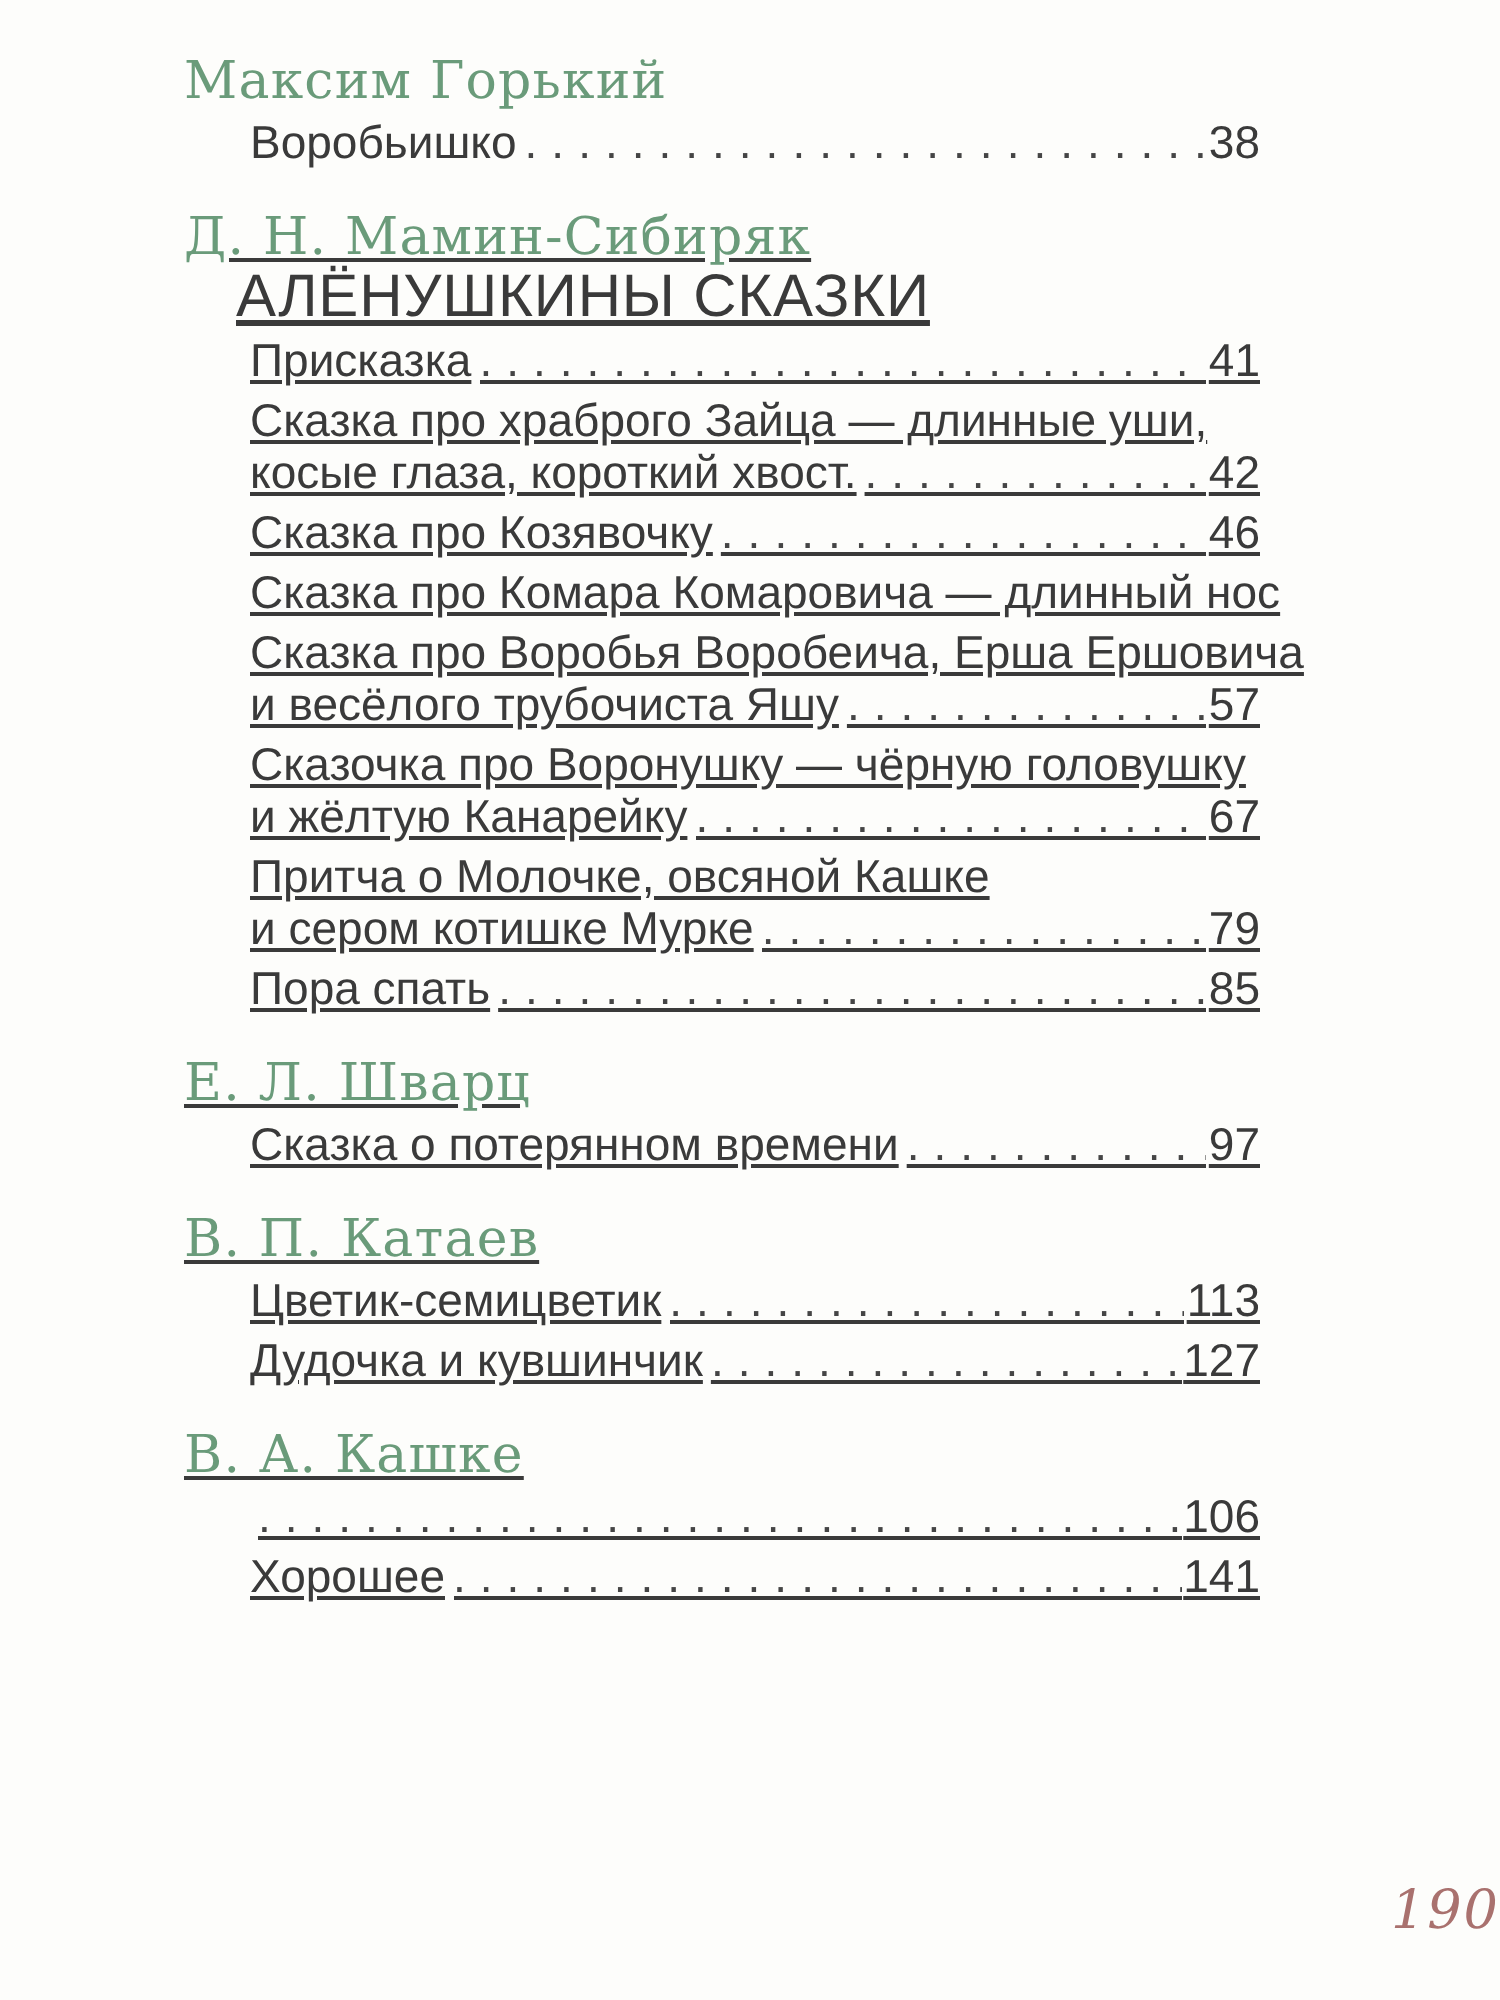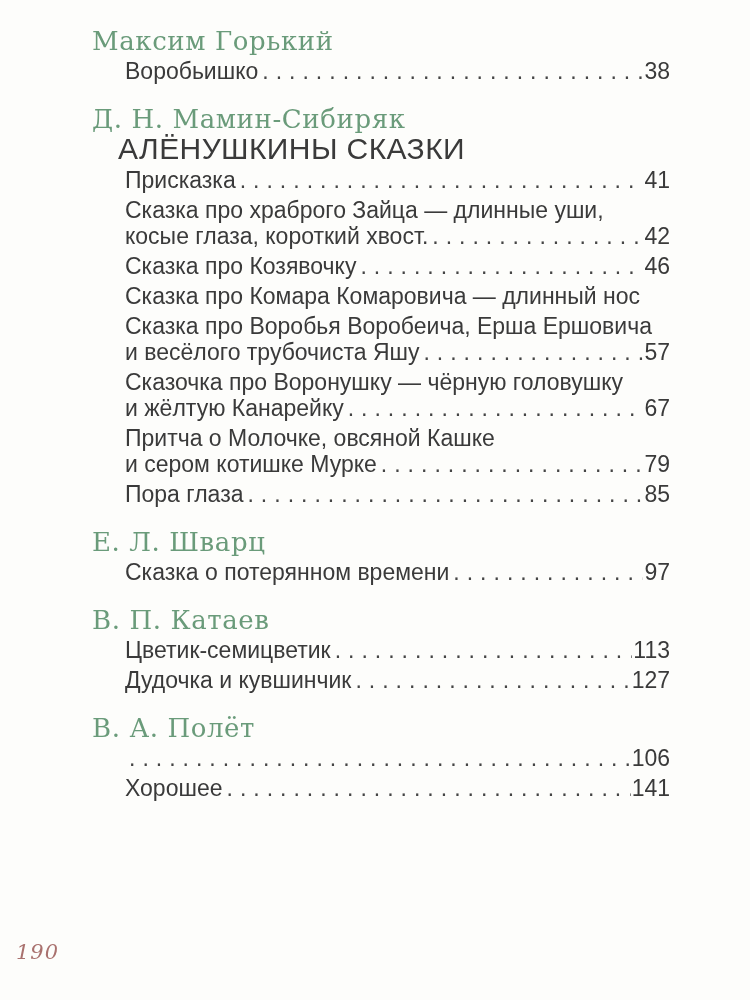--- a/index.html
+++ b/index.html
@@ -4,32 +4,32 @@
 <style>
   * { margin: 0; padding: 0; box-sizing: border-box; }
   html, body { width: 750px; height: 1000px; }
   body {
     background: #fdfdfb;
     font-family: "Liberation Sans", "DejaVu Sans", sans-serif;
     color: #3a3a3a;
     position: relative;
     overflow: hidden;
   }
-  .page { padding: 26px 80px 0 92px; }
+  .page { padding: 26px 120px 0 92px; }
 
   .author {
     font-family: "DejaVu Serif", "Liberation Serif", serif;
     font-weight: 400;
     color: #6a9b7a;
     font-size: 26px;
     line-height: 30px;
     letter-spacing: 0.6px;
     margin-bottom: 2px;
   }
-  .sec + .sec { margin-top: 20px; }
+  .sec + .sec { margin-top: 20px; text-decoration: underline; }
 
   .subtitle {
     font-size: 30px;
     line-height: 26px;
     letter-spacing: 0.4px;
     margin: 0 0 5px 26px;
     font-weight: 400;
   }
 
   .entry {
@@ -51,24 +51,24 @@
   .leader::after {
     content: "............................................................";
     letter-spacing: 7px;
   }
   .pg { white-space: nowrap; text-align: center; }
 
   .footer {
     position: absolute;
     left: 16px; right: 0;
     top: 940px;
-    text-align: left;
+    text-align: right;
     font-family: "DejaVu Serif", "Liberation Serif", serif;
     font-style: italic;
-    font-size: 21px;
+    font-size: 27px;
     color: #a9716e;
     letter-spacing: 1px;
   }
 </style>
 </head>
 <body>
 
 <div class="page">
 
   <section class="sec">
@@ -137,21 +137,21 @@
       <div class="cont">Притча о Молочке, овсяной Кашке</div>
       <div class="row">
         <span class="t">и сером котишке Мурке</span>
         <span class="leader"></span>
         <span class="pg">79</span>
       </div>
     </div>
 
     <div class="entry">
       <div class="row">
-        <span class="t">Пора глаза</span>
+        <span class="t">Пора спать</span>
         <span class="leader"></span>
         <span class="pg">85</span>
       </div>
     </div>
   </section>
 
   <section class="sec">
     <h2 class="author">Е. Л. Шварц</h2>
     <div class="entry">
       <div class="row">
@@ -175,21 +175,21 @@
     <div class="entry">
       <div class="row">
         <span class="t">Дудочка и кувшинчик</span>
         <span class="leader"></span>
         <span class="pg">127</span>
       </div>
     </div>
   </section>
 
   <section class="sec">
-    <h2 class="author">В. А. Полёт</h2>
+    <h2 class="author">В. А. Кашке</h2>
     <div class="entry">
       <div class="row">
         <span class="leader"></span>
         <span class="pg">106</span>
       </div>
     </div>
     <div class="entry">
       <div class="row">
         <span class="t">Хорошее</span>
         <span class="leader"></span>

